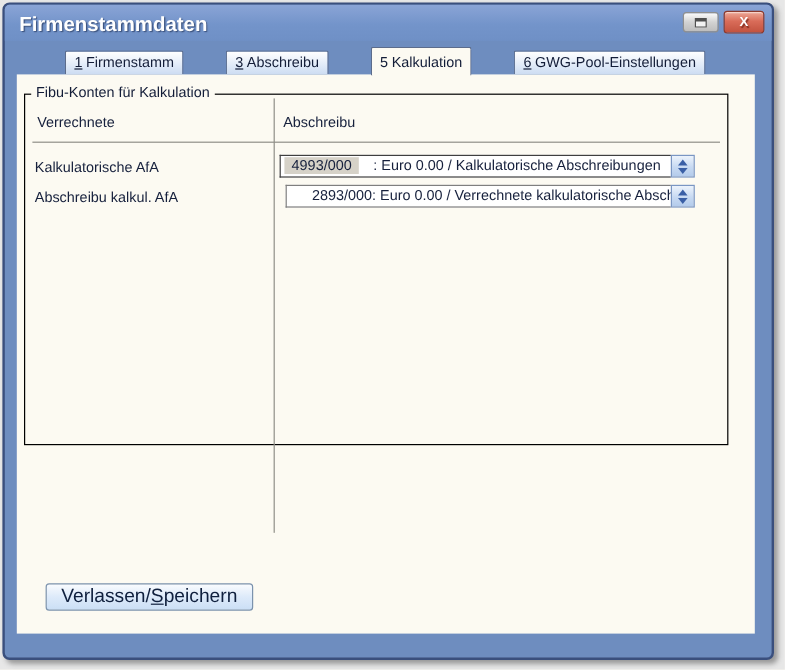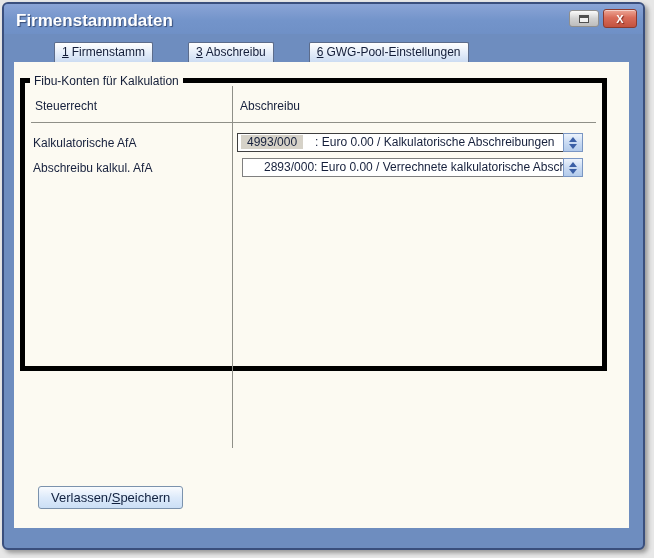--- a/index.html
+++ b/index.html
@@ -73,21 +73,21 @@
   .tab.active .num { text-decoration: none; }
   .tabpanel {
     position: absolute; left: 10px; top: 58px;
     width: 615px; height: 466px;
     background: #fcfaf2;
     z-index: 1;
   }
   .groupbox {
     position: absolute; left: 6px; top: 16px;
     width: 587px; height: 293px;
-    border: 5px solid #000000;
+    border: 1px solid #000000;
   }
   .groupbox-legend {
     position: absolute; top: -9px; left: 5px;
     background: #fcfaf2; padding: 0 4px;
     color: #131d38; white-space: nowrap;
   }
   .col-divider {
     position: absolute; left: 207px; top: 3px;
     width: 1px; height: 362px; background: #8f8f88;
   }
@@ -131,21 +131,21 @@
     width: 0; height: 0;
     border-left: 4px solid transparent; border-right: 4px solid transparent;
     border-top: 5px solid #3a5fa6;
   }
   .save-btn {
     position: absolute; left: 24px; top: 424px;
     height: 23px; padding: 0 12px;
     background: linear-gradient(#f9fbfe, #ddeafa 50%, #cbdff5);
     border: 1px solid #7b92ad; border-radius: 3px;
     font-family: "Liberation Sans", sans-serif;
-    font-size: 13px; color: #10203e;
+    font-size: 16px; color: #10203e;
     cursor: pointer; white-space: nowrap;
   }
   .save-btn .accel { text-decoration: underline; }
 </style>
 </head>
 <body>
 
 <div class="window">
 
   <div class="titlebar">
@@ -159,31 +159,34 @@
     <span>X</span>
   </div>
 
   <div class="tabstrip">
     <div class="tab">
       <span class="num">1</span><span>Firmenstamm</span>
     </div>
     <div class="tab">
       <span class="num">3</span><span>Abschreibu</span>
     </div>
+    <div class="tab active">
+      <span class="num">5</span><span>Kalkulation</span>
+    </div>
     <div class="tab">
       <span class="num">6</span><span>GWG-Pool-Einstellungen</span>
     </div>
   </div>
 
   <div class="tabpanel">
 
     <div class="groupbox">
       <span class="groupbox-legend">Fibu-Konten für Kalkulation</span>
 
-      <span class="col-header hdr-buchungsart">Steuerrecht</span>
+      <span class="col-header hdr-buchungsart">Verrechnete</span>
       <span class="col-header hdr-sachkonto">Abschreibu</span>
 
       <div class="col-divider"></div>
       <div class="header-line"></div>
 
       <span class="row-label lbl-row1">Kalkulatorische AfA</span>
       <div class="combo combo1">
         <div class="combo-text">
           <span class="sel-account">4993/000</span><span class="rest-text">: Euro 0.00 / Kalkulatorische Abschreibungen</span>
         </div>

